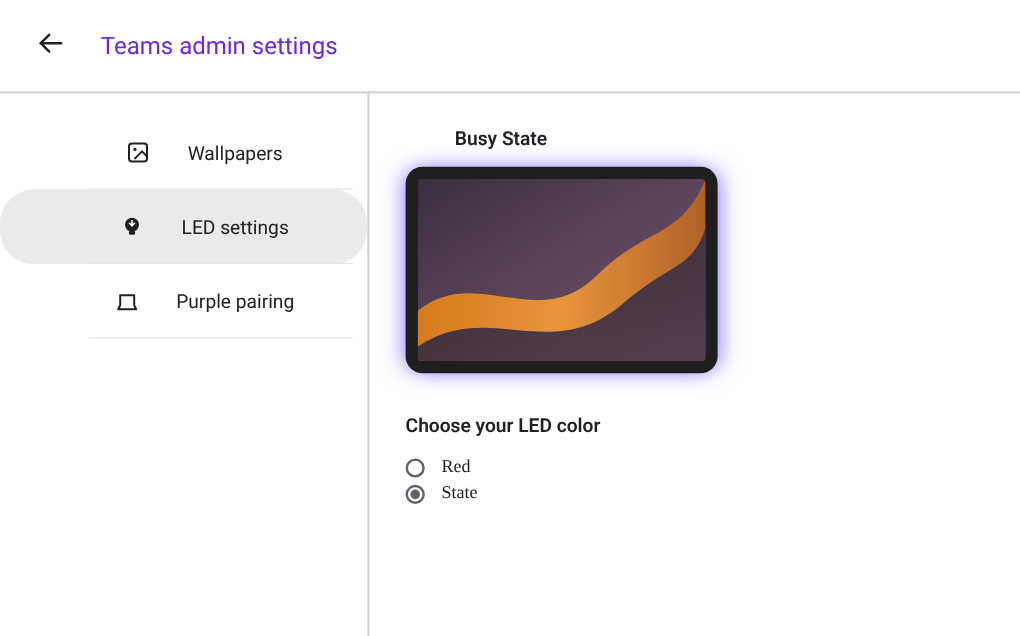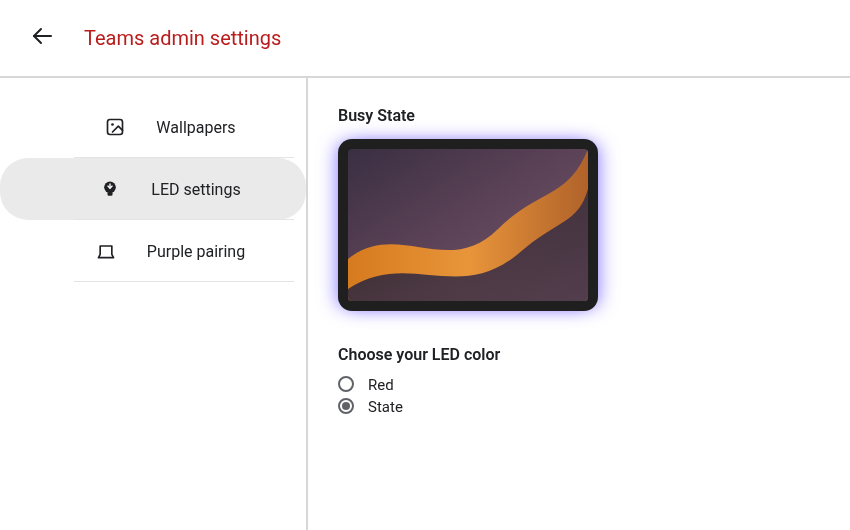--- a/index.html
+++ b/index.html
@@ -24,21 +24,21 @@
     height: 28px;
     display: flex;
     align-items: center;
     justify-content: center;
     cursor: pointer;
     margin-right: 28px;
   }
   .title {
     font-size: 20px;
     font-weight: 400;
-    color: #b91c1c;
+    color: #6d28d9;
   }
   .body {
     display: flex;
     height: calc(530px - 78px);
   }
   .sidebar {
     width: 308px;
     border-right: 2px solid #d7d7d7;
     padding-top: 18px;
   }
@@ -77,20 +77,21 @@
   }
   .main {
     flex: 1;
     padding: 28px 0 0 30px;
   }
   .section-title {
     font-size: 16px;
     font-weight: 600;
     color: #202124;
     margin-bottom: 14px;
+    margin-left: 41px;
   }
   .device-preview {
     width: 260px;
     height: 172px;
     border-radius: 14px;
     background: #1f1f1f;
     padding: 10px;
     position: relative;
     box-shadow:
       -6px 0 18px -4px rgba(110,90,255,0.65),
@@ -104,23 +105,24 @@
   }
   .choose-title {
     font-size: 16px;
     font-weight: 600;
     color: #202124;
     margin-top: 34px;
     margin-bottom: 12px;
   }
   .radio-row {
     display: flex;
-    align-items: flex-start;
+    align-items: flex-end;
     height: 22px;
     cursor: pointer;
+    font-family: Liberation Serif, serif;
   }
   .radio-outer {
     width: 16px;
     height: 16px;
     border: 2px solid #5f6368;
     border-radius: 50%;
     margin-right: 14px;
     display: flex;
     align-items: center;
     justify-content: center;

